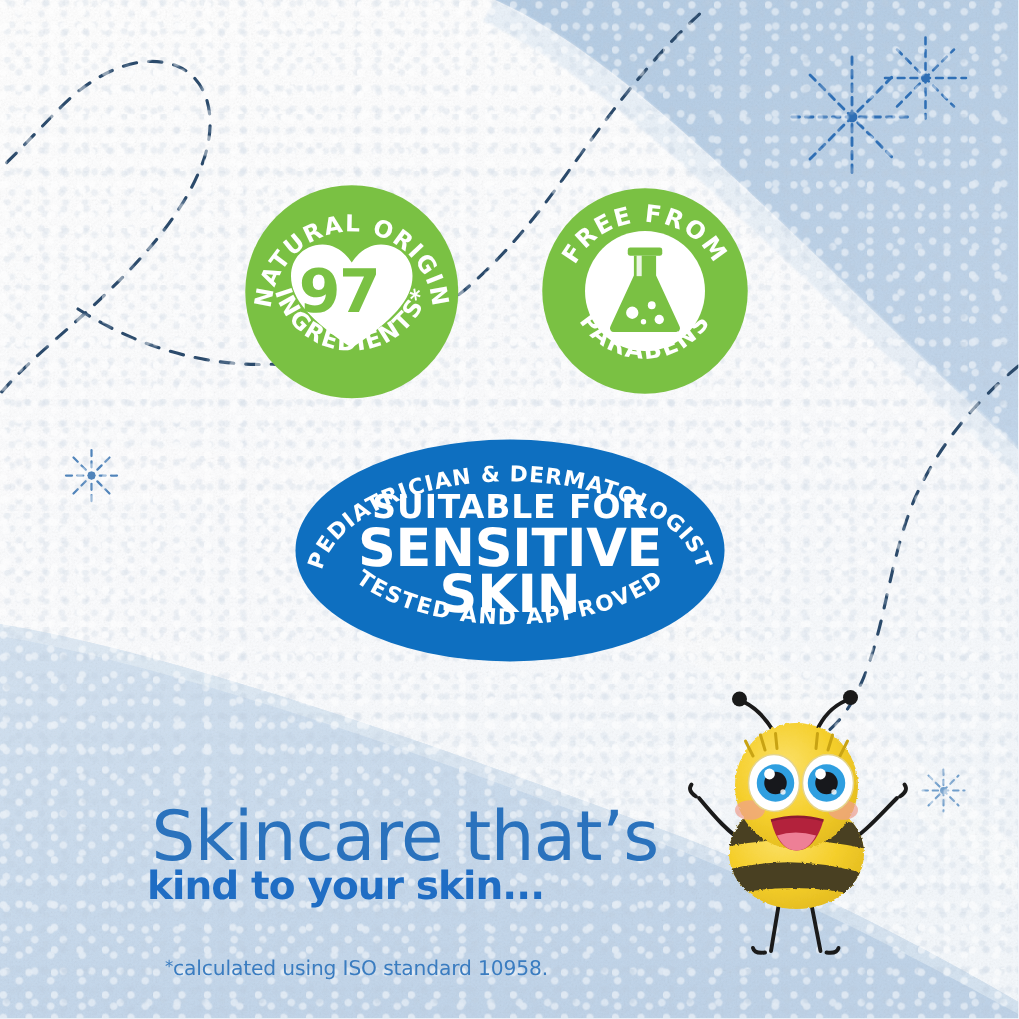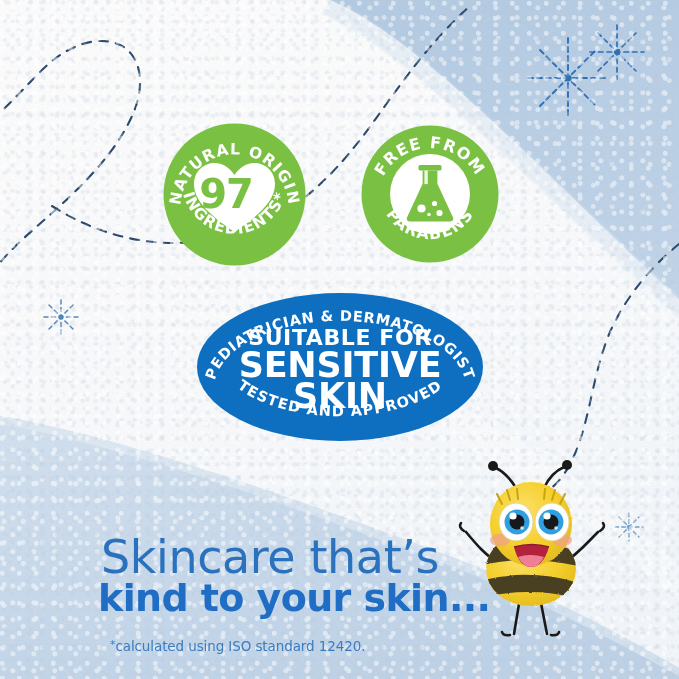--- a/index.html
+++ b/index.html
@@ -48,21 +48,21 @@
   #headline-line1{
     top:530px;
     font-size:46px;
     letter-spacing:-.4px;
     color:#2a72bd;
     font-weight:400;
   }
   #headline-line2{
     top:576px;
     left:98px;
-    font-size:38px;
+    font-size:26px;
     letter-spacing:-.6px;
     color:#1f6dc4;
     font-weight:700;
   }
   #footnote{
     position:absolute;
     left:110px; top:638px;
     font-size:13.5px;
     color:#3a7cc0;
     font-family:"DejaVu Sans", sans-serif;
@@ -331,15 +331,15 @@
     <g>
       <path d="M62,95 q18,-5 35,0 q-6,20 -18,20 q-12,0 -17,-20 Z" fill="#b3223c"></path>
       <path d="M66,105 q12,-4 26,0 q-5,10 -13,10 q-8,0 -13,-10 Z" fill="#ee7f96"></path>
       <path d="M62,95 q18,-5 35,0" stroke="#8d1a30" stroke-width="1.6" fill="none"></path>
     </g>
   </svg>
 
   <div class="headline" id="headline-line1">Skincare that’s</div>
   <div class="headline" id="headline-line2">kind to your skin...</div>
 
-  <div id="footnote"><span class="star">*</span><span>calculated using ISO standard 12420.</span></div>
+  <div id="footnote"><span class="star">*</span><span>calculated using ISO standard 10958.</span></div>
 
 </div>
 
 </body></html>

